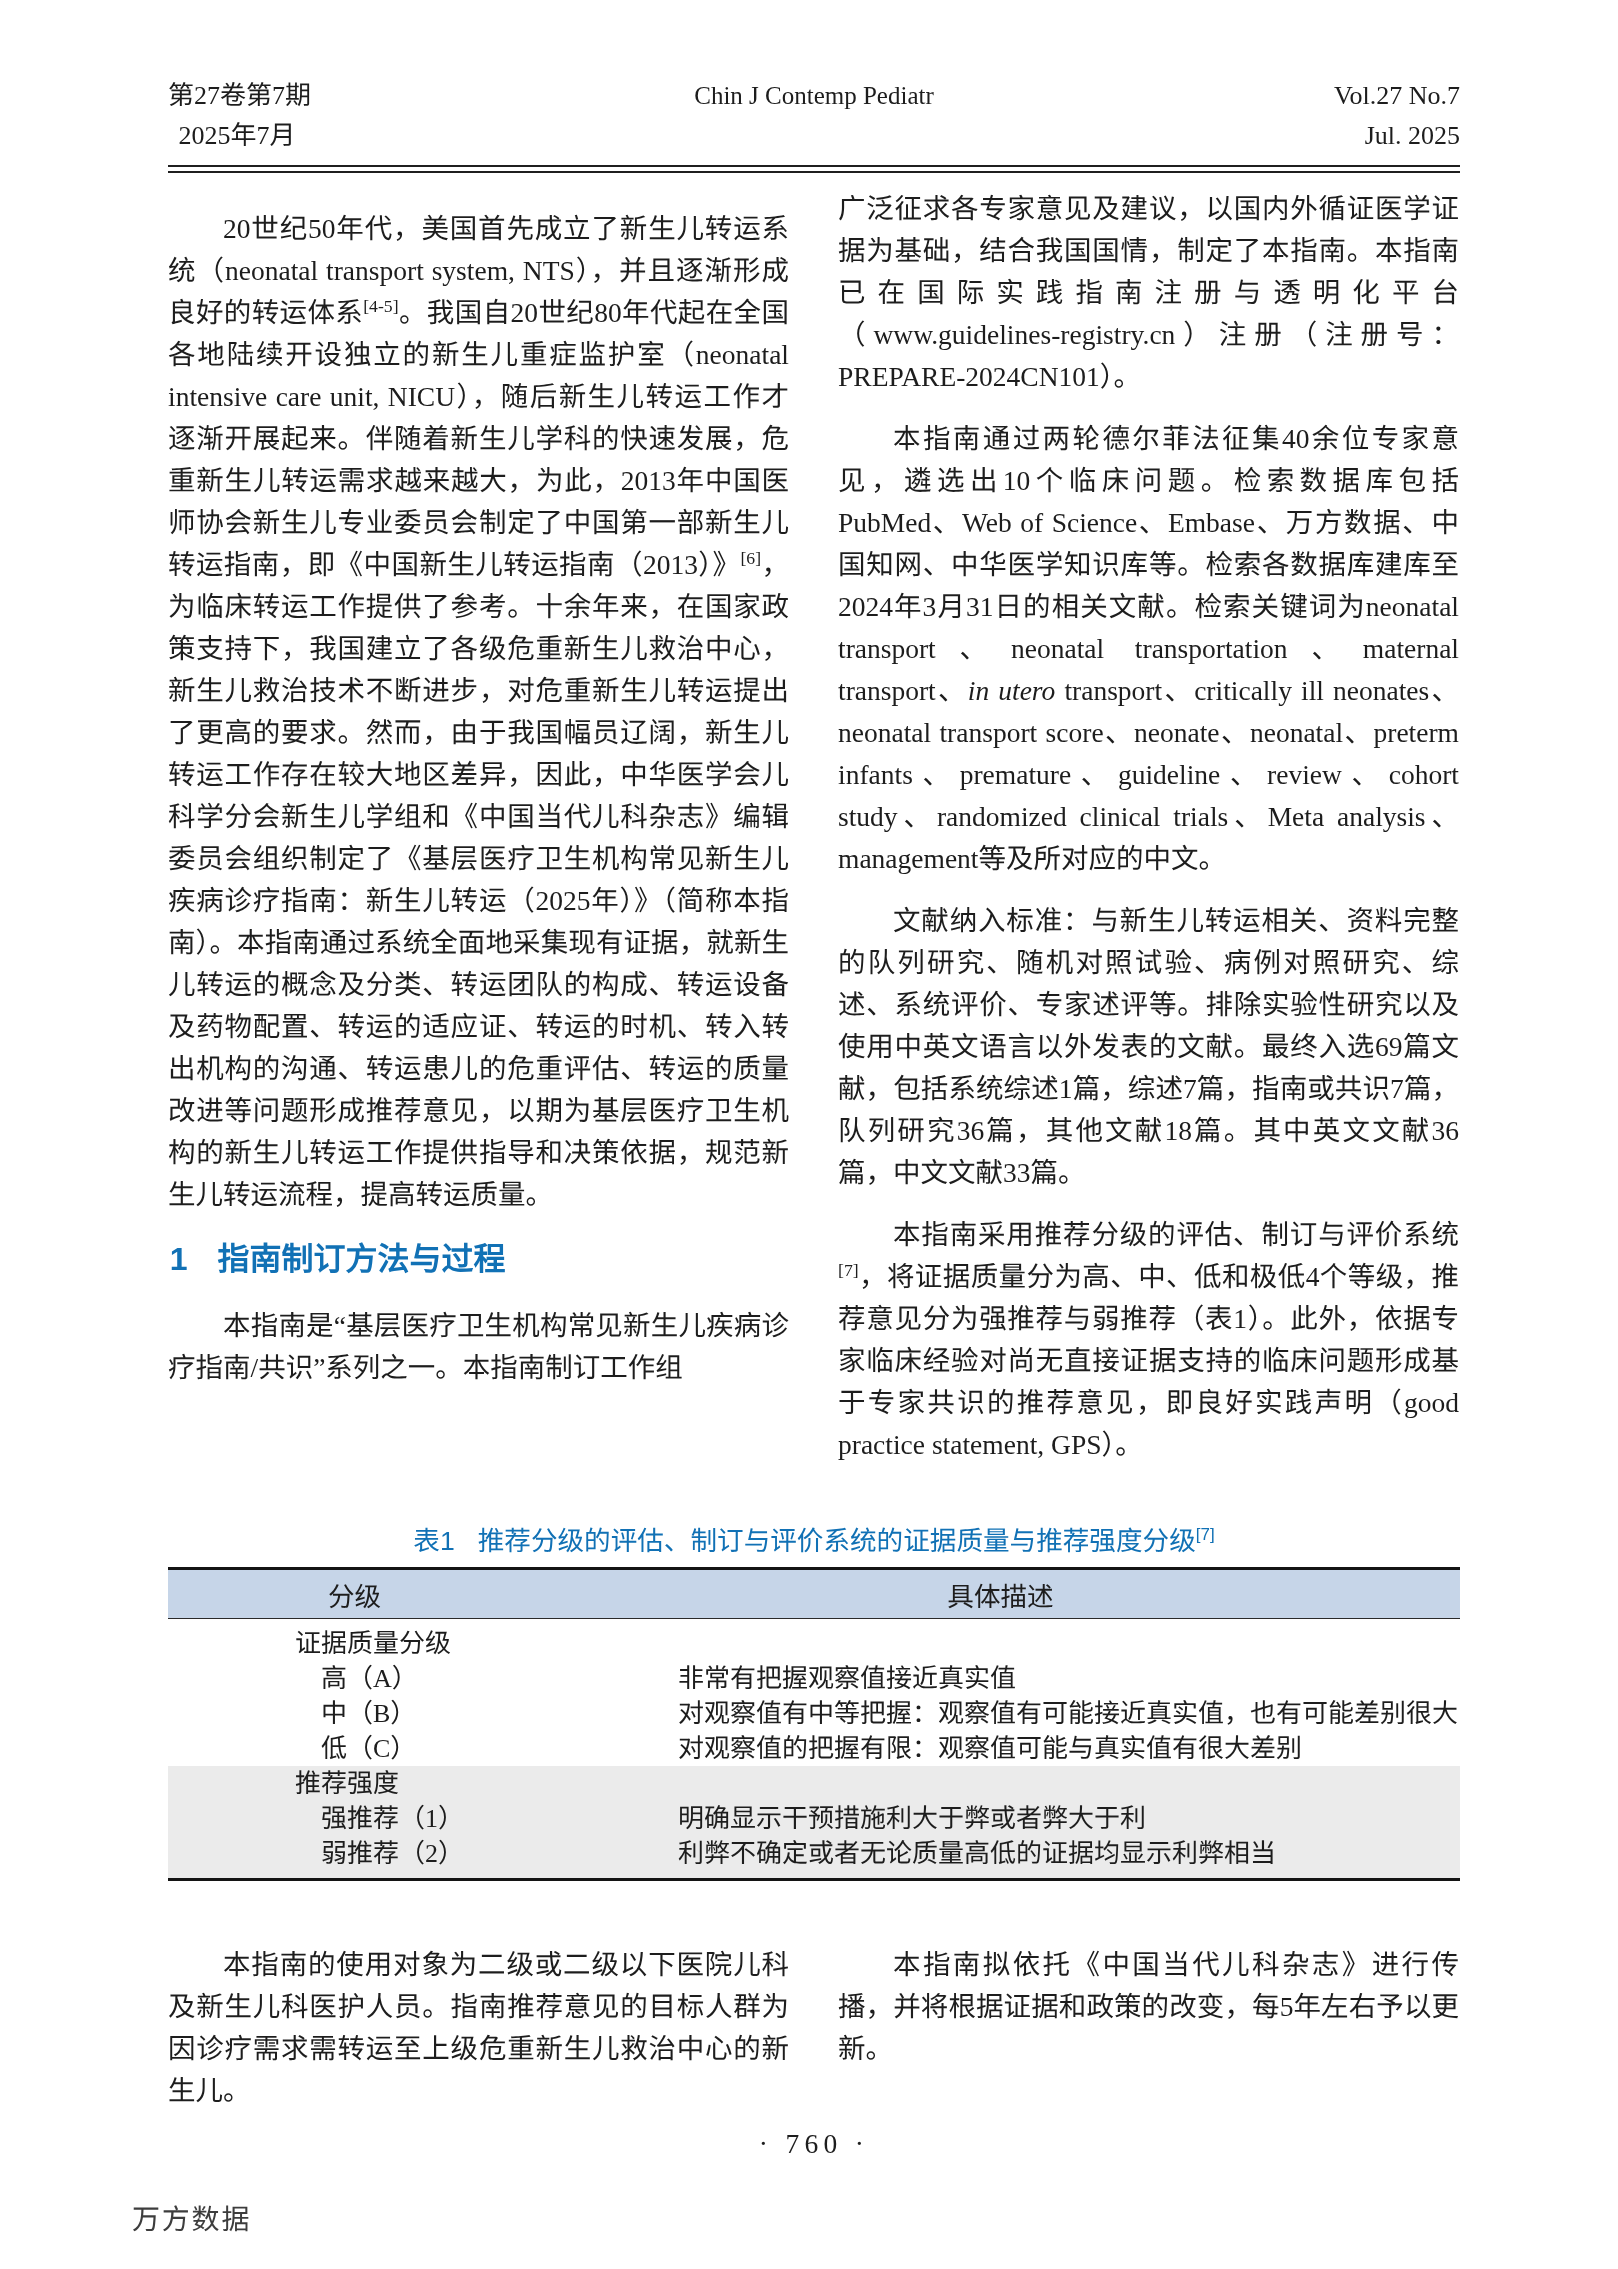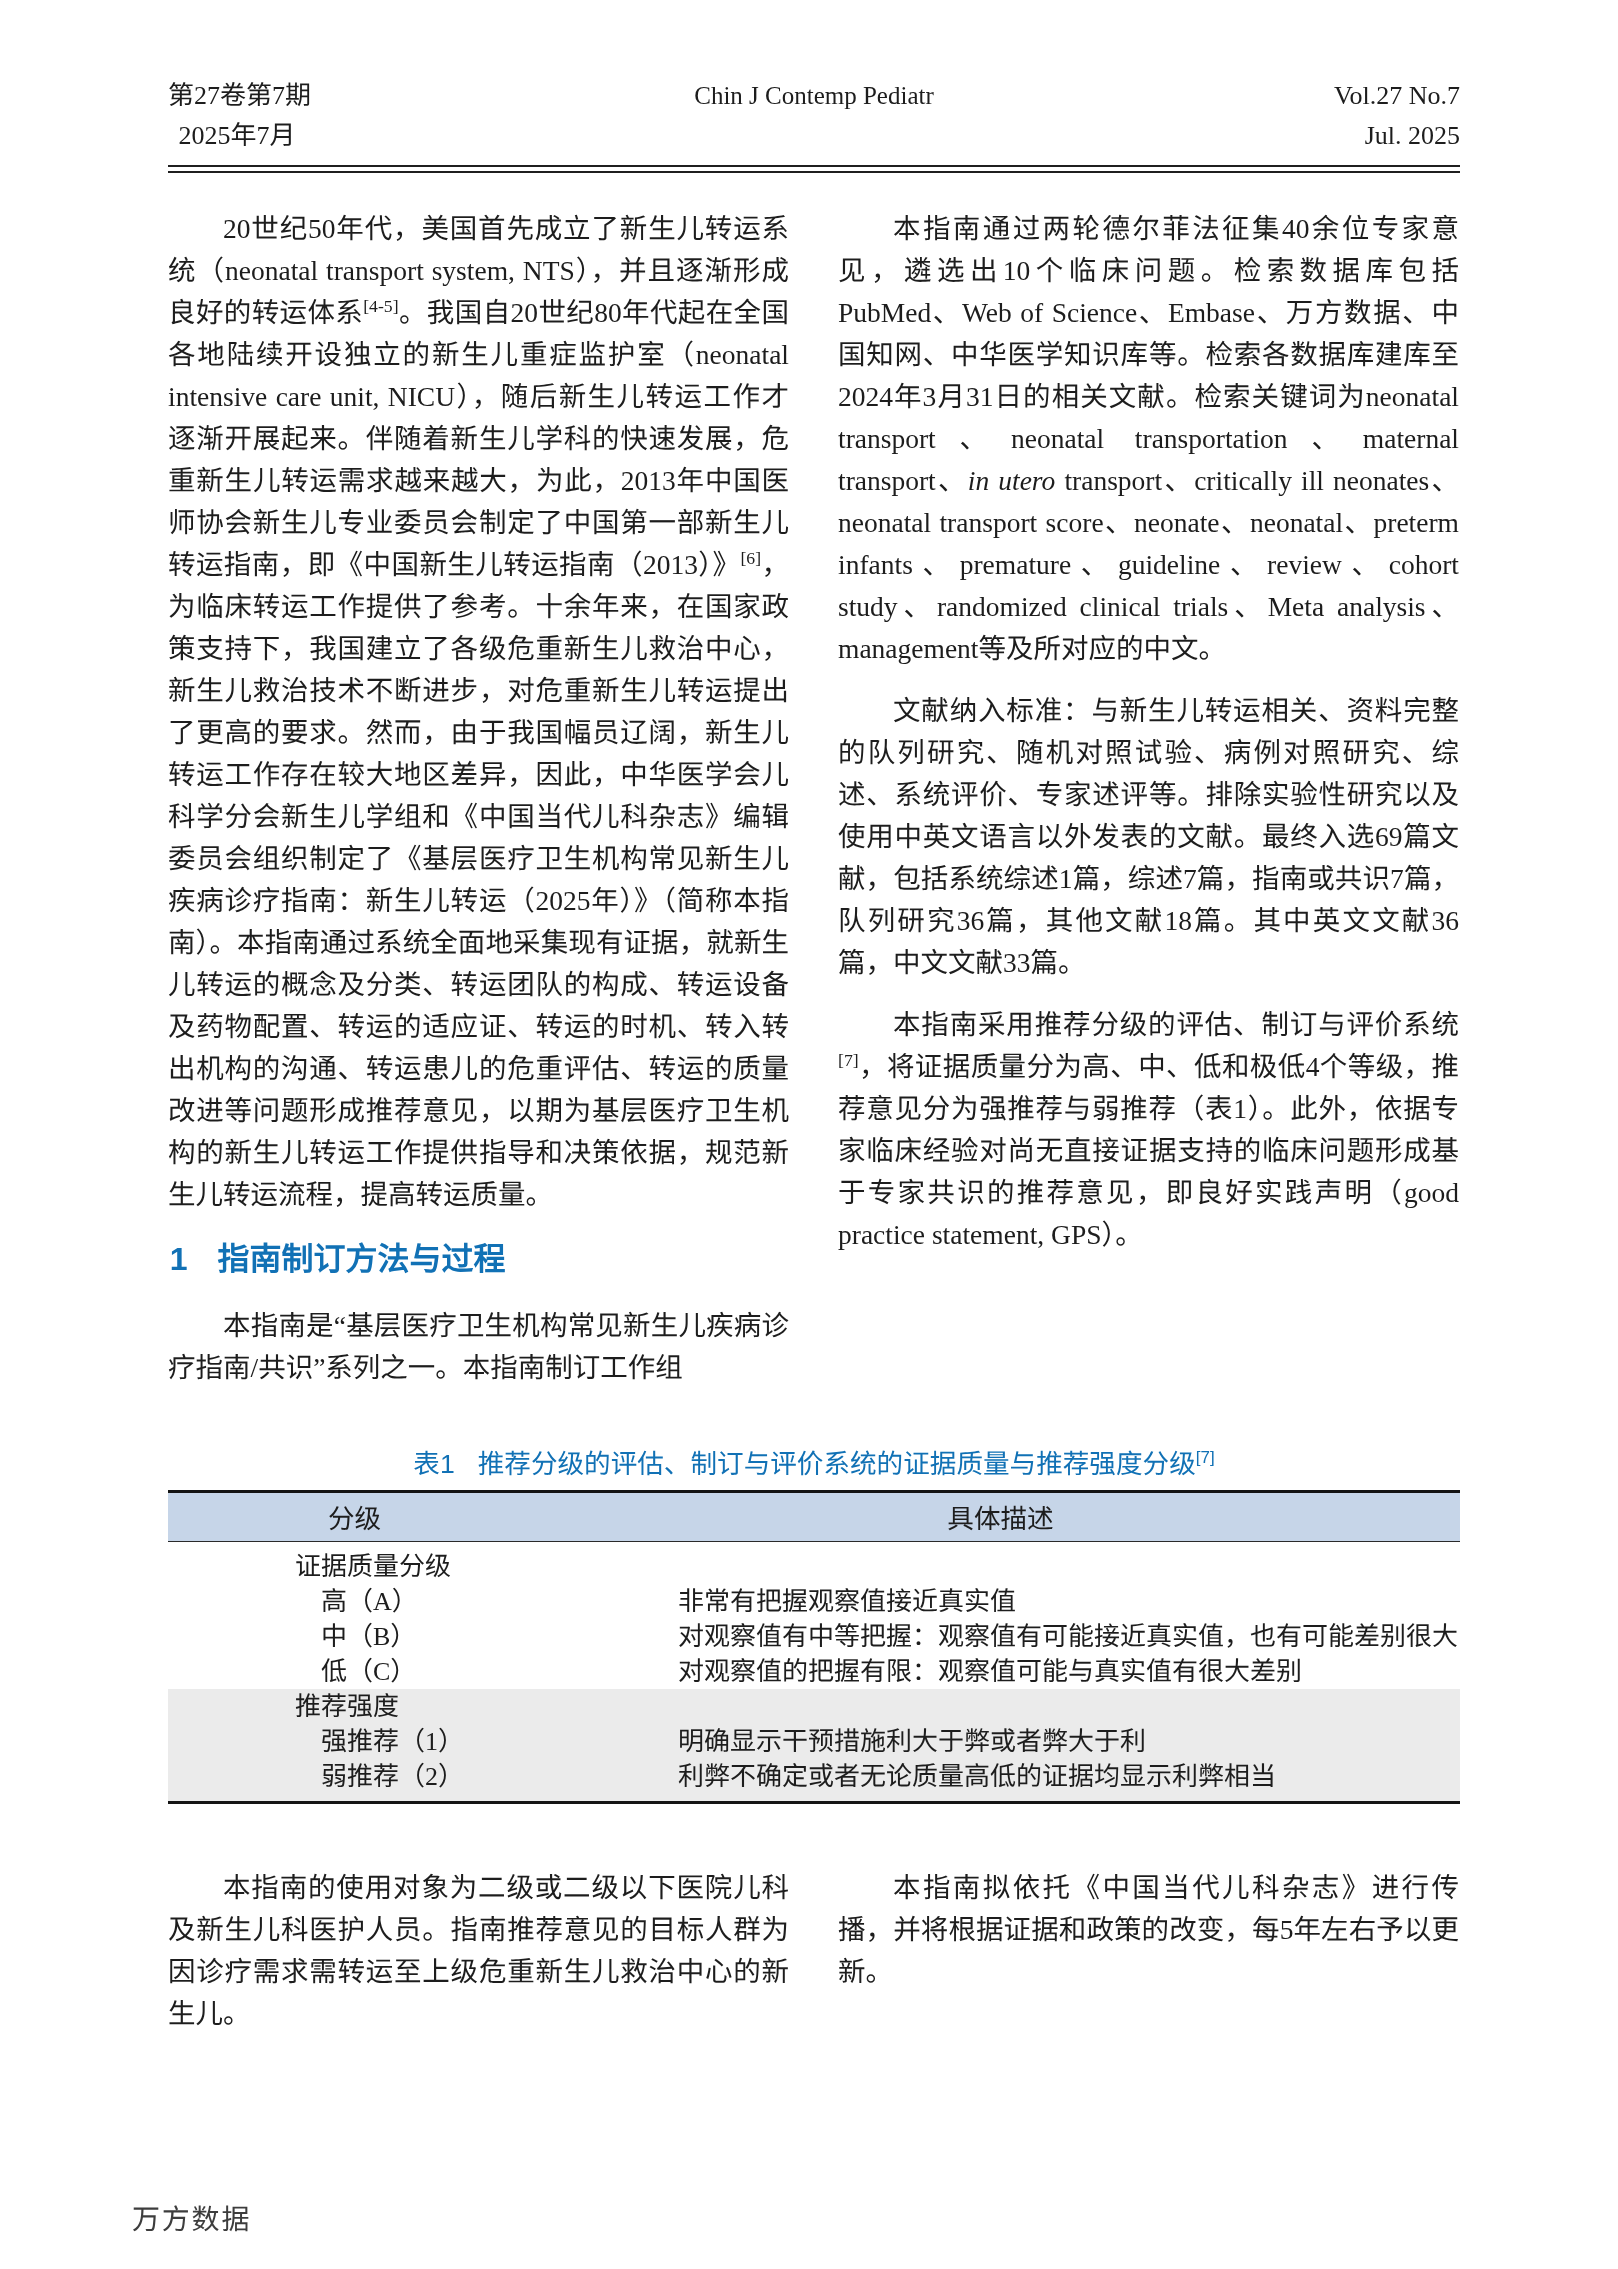--- a/index.html
+++ b/index.html
@@ -149,20 +149,21 @@
 
     <div class="columns">
       <div class="col">
         <p class="indent"><span>20世纪50年代，美国首先成立了新生儿转运系统（neonatal transport system, NTS），并且逐渐形成良好的转运体系</span><sup class="cite">[4-5]</sup><span>。我国自20世纪80年代起在全国各地陆续开设独立的新生儿重症监护室（neonatal intensive care unit, NICU），随后新生儿转运工作才逐渐开展起来。伴随着新生儿学科的快速发展，危重新生儿转运需求越来越大，为此，2013年中国医师协会新生儿专业委员会制定了中国第一部新生儿转运指南，即《中国新生儿转运指南（2013）》</span><sup class="cite">[6]</sup><span>，为临床转运工作提供了参考。十余年来，在国家政策支持下，我国建立了各级危重新生儿救治中心，新生儿救治技术不断进步，对危重新生儿转运提出了更高的要求。然而，由于我国幅员辽阔，新生儿转运工作存在较大地区差异，因此，中华医学会儿科学分会新生儿学组和《中国当代儿科杂志》编辑委员会组织制定了《基层医疗卫生机构常见新生儿疾病诊疗指南：新生儿转运（2025年）》（简称本指南）。本指南通过系统全面地采集现有证据，就新生儿转运的概念及分类、转运团队的构成、转运设备及药物配置、转运的适应证、转运的时机、转入转出机构的沟通、转运患儿的危重评估、转运的质量改进等问题形成推荐意见，以期为基层医疗卫生机构的新生儿转运工作提供指导和决策依据，规范新生儿转运流程，提高转运质量。</span></p>
         <div class="section-heading">
           <span class="num">1</span><span>指南制订方法与过程</span>
         </div>
         <p class="indent">本指南是“基层医疗卫生机构常见新生儿疾病诊疗指南/共识”系列之一。本指南制订工作组</p>
       </div>
       <div class="col">
+        <p>广泛征求各专家意见及建议，以国内外循证医学证据为基础，结合我国国情，制定了本指南。本指南已在国际实践指南注册与透明化平台（www.guidelines-registry.cn）注册（注册号：PREPARE-2024CN101）。</p>
         <p class="indent"><span>本指南通过两轮德尔菲法征集40余位专家意见，遴选出10个临床问题。检索数据库包括PubMed、Web of Science、Embase、万方数据、中国知网、中华医学知识库等。检索各数据库建库至2024年3月31日的相关文献。检索关键词为neonatal transport、neonatal transportation、maternal transport、</span><span class="em-it">in utero</span><span> transport、critically ill neonates、neonatal transport score、neonate、neonatal、preterm infants、premature、guideline、review、cohort study、randomized clinical trials、Meta analysis、management等及所对应的中文。</span></p>
         <p class="indent">文献纳入标准：与新生儿转运相关、资料完整的队列研究、随机对照试验、病例对照研究、综述、系统评价、专家述评等。排除实验性研究以及使用中英文语言以外发表的文献。最终入选69篇文献，包括系统综述1篇，综述7篇，指南或共识7篇，队列研究36篇，其他文献18篇。其中英文文献36篇，中文文献33篇。</p>
         <p class="indent"><span>本指南采用推荐分级的评估、制订与评价系统</span><sup class="cite">[7]</sup><span>，将证据质量分为高、中、低和极低4个等级，推荐意见分为强推荐与弱推荐（表1）。此外，依据专家临床经验对尚无直接证据支持的临床问题形成基于专家共识的推荐意见，即良好实践声明（good practice statement, GPS）。</span></p>
       </div>
     </div>
 
     <div class="table-wrap">
       <div class="table-caption">
         <span class="cap-label">表1</span><span>推荐分级的评估、制订与评价系统的证据质量与推荐强度分级</span><sup class="cite">[7]</sup>
       </div>
@@ -208,17 +209,18 @@
 
     <div class="columns bottom">
       <div class="col">
         <p class="indent">本指南的使用对象为二级或二级以下医院儿科及新生儿科医护人员。指南推荐意见的目标人群为因诊疗需求需转运至上级危重新生儿救治中心的新生儿。</p>
       </div>
       <div class="col">
         <p class="indent">本指南拟依托《中国当代儿科杂志》进行传播，并将根据证据和政策的改变，每5年左右予以更新。</p>
       </div>
     </div>
 
+    <div class="page-num">· 760 ·</div>
   </div>
 
   <div class="watermark">万方数据</div>
 </div>
 
 
 </body></html>

